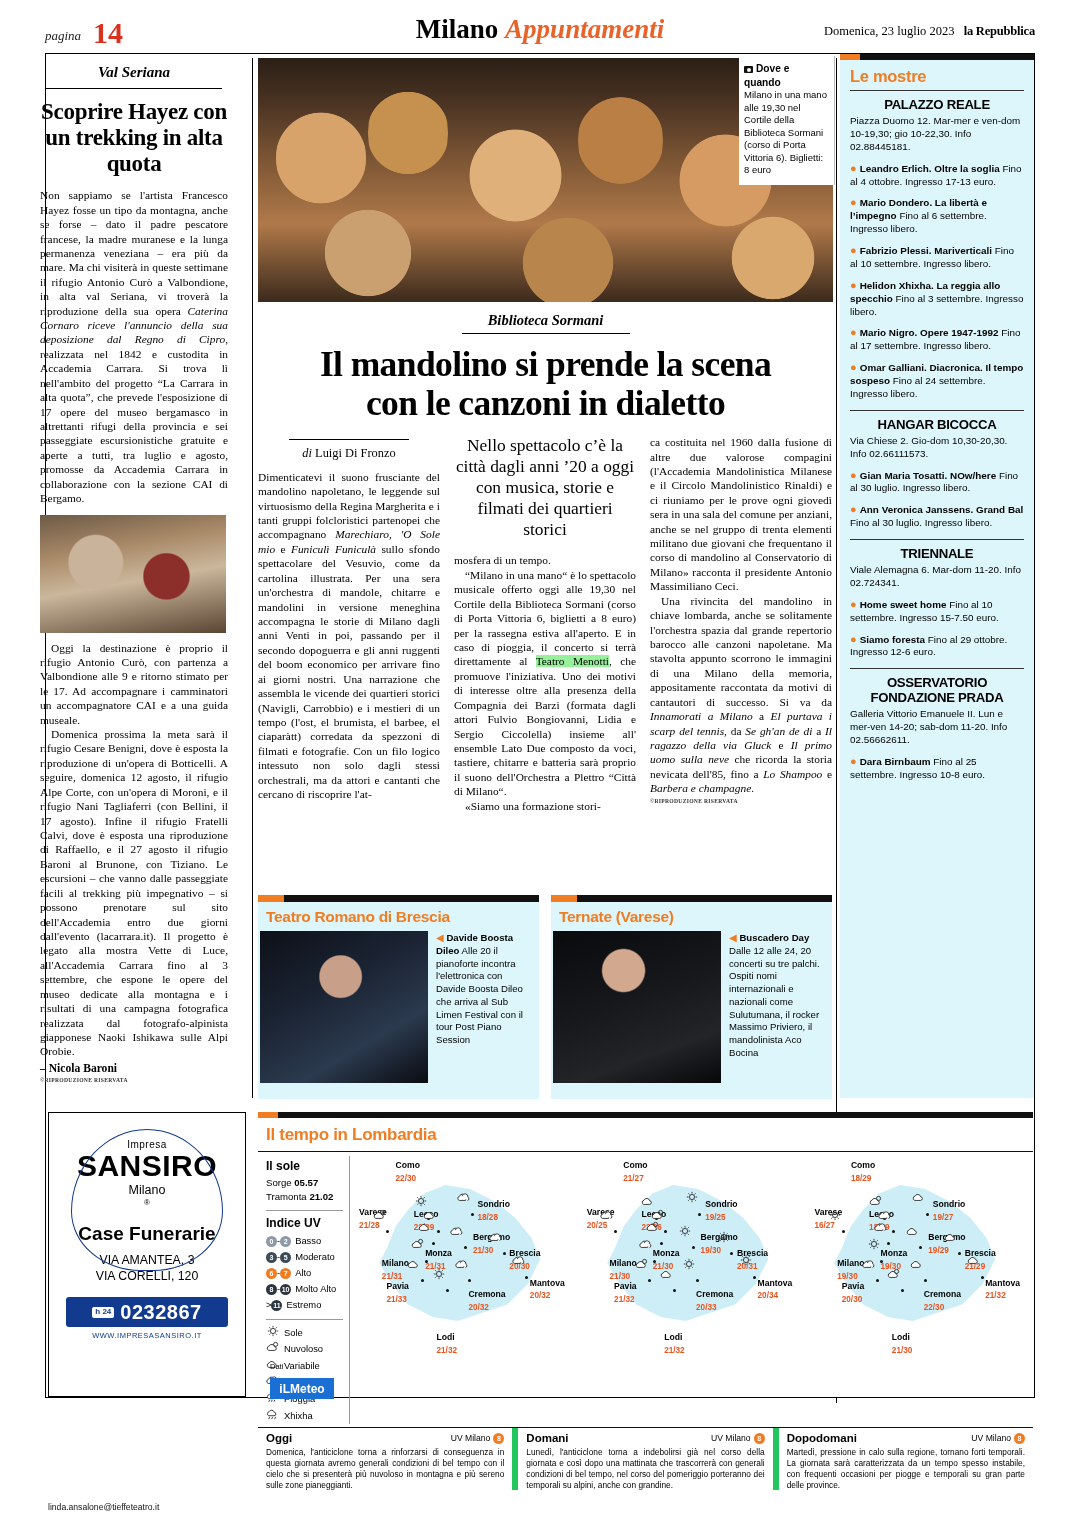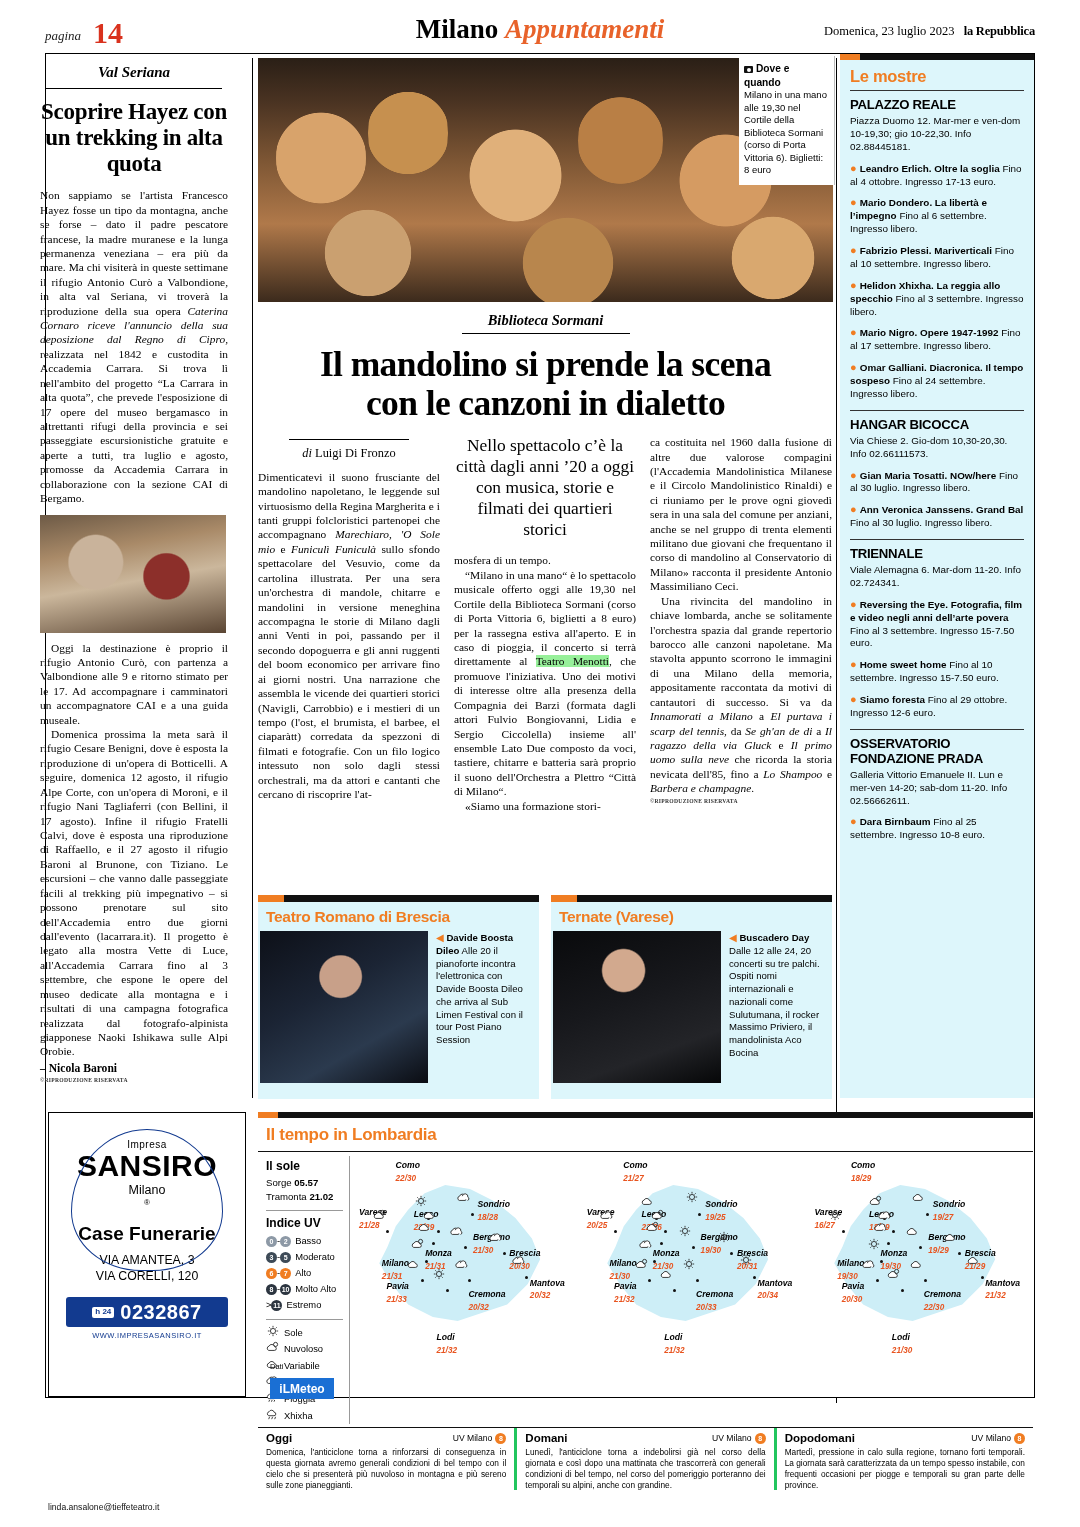--- a/index.html
+++ b/index.html
@@ -72,21 +72,21 @@
   .evtext b{font-weight:bold;}
   .tri{color:#f07d22;font-size:10px;}
 
   
   .side{position:absolute;left:840px;top:54px;width:194px;height:1044px;background:#ddf6fb;padding:0 10px 8px;box-sizing:border-box;
         font-family:"Liberation Sans",sans-serif;}
   .side-top{height:6px;background:#111;margin:0 -10px 0;position:relative;}
   .side-top:before{content:"";position:absolute;left:0;top:0;width:20px;height:6px;background:#f07d22;}
   .side-h{color:#f07d22;font-weight:bold;font-size:16.5px;margin:7px 0 4px;letter-spacing:-0.3px;}
   .side-rule{border-top:1px solid #333;margin:2px 0 6px;}
-  .venue{font-weight:bold;font-size:13.2px;margin:2px 0 3px;letter-spacing:-0.3px;}
+  .venue{font-weight:bold;font-size:13.2px;margin:2px 0 3px;letter-spacing:-0.3px;text-align:center;}
   .vinfo{font-size:9.9px;line-height:1.3;margin-bottom:9px;}
   .show{margin-bottom:9px;}
   .show .nm{font-weight:bold;font-size:9.9px;line-height:1.3;}
   .dot{color:#f07d22;font-size:11px;line-height:1;}
   .show .dt{font-size:9.9px;line-height:1.3;font-weight:normal;}
 
   
   .dove{position:absolute;left:739px;top:56px;width:96px;background:#fff;border-right:1px solid #bbb;padding:6px 6px 8px 5px;box-sizing:border-box;
         font-family:"Liberation Sans",sans-serif;font-size:9.5px;line-height:1.32;}
   .dove b{font-weight:bold;font-size:10.2px;}
@@ -120,28 +120,28 @@
   .wleft{width:92px;padding:3px 6px 0 8px;font-family:"Liberation Sans",sans-serif;border-right:1px solid #999;box-sizing:border-box;}
   .wl-h{font-weight:bold;font-size:12px;margin-bottom:3px;}
   .wl-r{font-size:9.6px;line-height:1.45;}
   .wl-r b{font-weight:bold;}
   .wl-sep{border-top:1px solid #999;margin:6px 0 5px;}
   .uvrow{display:flex;align-items:center;gap:4px;font-size:9.4px;line-height:1.7;}
   .badge{display:inline-flex;align-items:center;justify-content:center;width:11px;height:11px;border-radius:50%;
          color:#fff;font-size:7px;font-weight:bold;font-family:"Liberation Sans",sans-serif;}
   .ic{width:14px;height:12px;display:inline-block;}
   .maps{display:flex;flex:1;}
-  .mapcell{flex:1;position:relative;height:196px;font-style:italic;}
+  .mapcell{flex:1;position:relative;height:196px;}
   .mapsvg{position:absolute;left:0;top:0;}
   .mlabel{position:absolute;font-family:"Liberation Sans",sans-serif;font-size:8.6px;font-weight:bold;white-space:nowrap;}
   .mtemp{position:absolute;font-family:"Liberation Sans",sans-serif;font-size:8.2px;font-weight:bold;color:#e8541f;white-space:nowrap;}
   .mdot{position:absolute;width:3px;height:3px;border-radius:50%;background:#111;}
 
   .wfoot{display:flex;border-top:1px solid #111;margin-top:3px;}
-  .wf{flex:1;padding:4px 8px 0 8px;font-family:"Liberation Sans",sans-serif;border-right:3px solid #22c55e;box-sizing:border-box;}
+  .wf{flex:1;padding:4px 8px 0 8px;font-family:"Liberation Sans",sans-serif;border-right:6px solid #22c55e;box-sizing:border-box;}
   .wf:last-child{border-right:0;}
   .wf-head{display:flex;justify-content:space-between;align-items:center;}
   .wf-day{font-weight:bold;font-size:11.5px;}
   .wf-uv{font-size:8.6px;display:flex;align-items:center;gap:3px;}
   .wf-txt{font-size:8.3px;line-height:1.3;margin-top:3px;text-align:justify;}
   .meteo-logo{position:absolute;left:270px;top:1378px;width:64px;height:21px;background:#1a6fd4;color:#fff;
       font-family:"Liberation Sans",sans-serif;font-weight:bold;font-size:12px;display:flex;align-items:center;justify-content:center;}
   .dati{position:absolute;left:270px;top:1362px;font-family:"Liberation Sans",sans-serif;font-size:7.5px;}
 
   
@@ -299,23 +299,20 @@
         <div class="vinfo">Via Chiese 2. Gio-dom 10,30-20,30. Info 02.66111573.</div>
         <div class="show">
           <div class="nm"><span class="dot">● </span><span>Gian Maria Tosatti. NOw/here</span><span class="dt"> Fino al 30 luglio. Ingresso libero.</span></div>
         </div>
         <div class="show">
           <div class="nm"><span class="dot">● </span><span>Ann Veronica Janssens. Grand Bal</span><span class="dt"> Fino al 30 luglio. Ingresso libero.</span></div>
         </div>
         <div class="side-rule" style="margin: 8px 0px 6px;"></div>
         <div class="venue">TRIENNALE</div>
         <div class="vinfo">Viale Alemagna 6. Mar-dom 11-20. Info 02.724341.</div>
-        <div class="show">
-          <div class="nm"><span class="dot">● </span><span>Reversing the Eye. Fotografia, film e video negli anni dell’arte povera</span><span class="dt">  Fino al 3 settembre. Ingresso 15-7.50 euro.</span></div>
-        </div>
         <div class="show">
           <div class="nm"><span class="dot">● </span><span>Home sweet home</span><span class="dt"> Fino al 10 settembre. Ingresso 15-7.50 euro.</span></div>
         </div>
         <div class="show">
           <div class="nm"><span class="dot">● </span><span>Siamo foresta</span><span class="dt"> Fino al 29 ottobre. Ingresso 12-6 euro.</span></div>
         </div>
         <div class="side-rule" style="margin: 8px 0px 6px;"></div>
         <div class="venue">OSSERVATORIO FONDAZIONE PRADA</div>
         <div class="vinfo">Galleria Vittorio Emanuele II. Lun e mer-ven 14-20; sab-dom 11-20. Info 02.56662611.</div>
         <div class="show">

